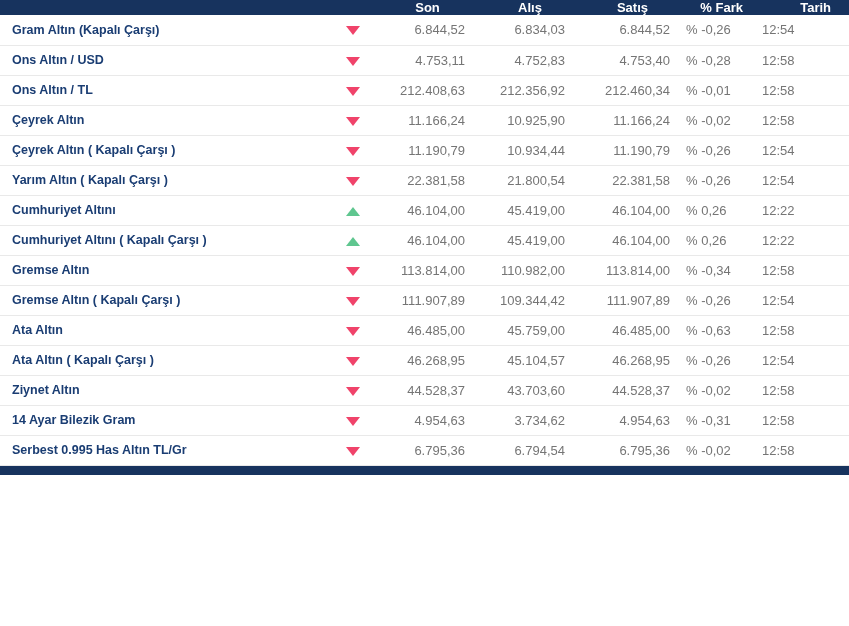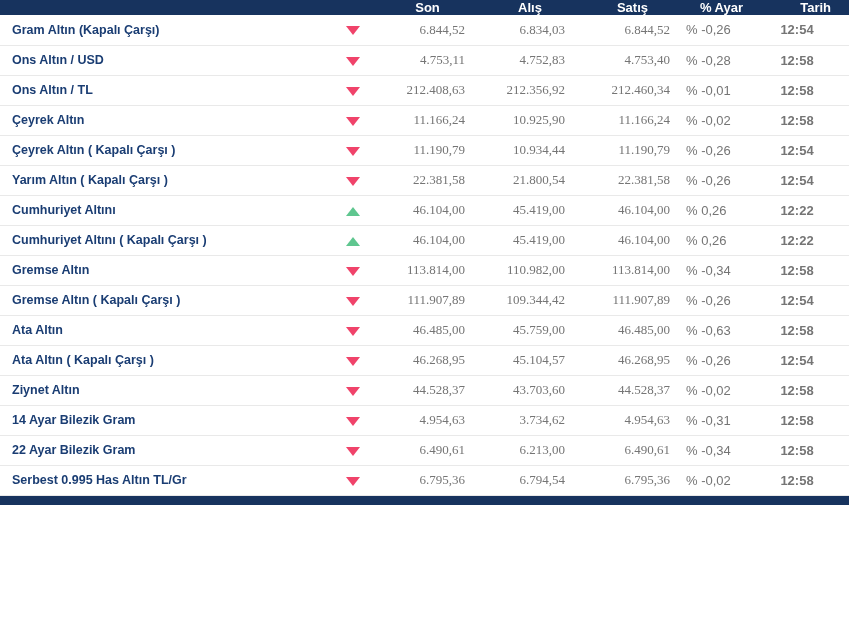--- a/index.html
+++ b/index.html
@@ -46,32 +46,30 @@
     font-size: 12.5px;
     padding-left: 12px;
     text-align: left;
     margin-top: 40px;
   }
   td.dir { text-align: center; }
   td.num {
     text-align: right;
     padding-right: 15px;
     color: var(--value-text, #757575);
-    font-family: Liberation Serif, serif;
   }
   td.fark {
     text-align: left;
     padding-right: 16px;
     color: var(--value-text, #757575);
   }
   td.tarih {
-    text-align: center;
+    text-align: left;
     padding-right: 17px;
     color: var(--value-text, #757575);
-    font-weight: bold;
   }
   .dir-icon {
     display: inline-block;
     width: 0;
     height: 0;
     vertical-align: middle;
   }
   .dir-icon.down {
     border-left: 7px solid transparent;
     border-right: 7px solid transparent;
@@ -107,21 +105,21 @@
       <col style="width:105px">
       <col style="width:76px">
       <col style="width:88px">
     </colgroup>
     <thead>
       <tr>
         <th colspan="2"></th>
         <th class="col-center">Son</th>
         <th class="col-center">Alış</th>
         <th class="col-center">Satış</th>
-        <th class="col-right">% Ayar</th>
+        <th class="col-right">% Fark</th>
         <th class="col-right">Tarih</th>
       </tr>
     </thead>
     <tbody id="rows">
         <tr>
     <td class="name">Gram Altın (Kapalı Çarşı)</td>
     <td class="dir">
       <span class="dir-icon down"></span>
     </td>
     <td class="num son">6.844,52</td>
@@ -264,31 +262,20 @@
   </tr>
         <tr>
     <td class="name">14 Ayar Bilezik Gram</td>
     <td class="dir">
       <span class="dir-icon down"></span>
     </td>
     <td class="num son">4.954,63</td>
     <td class="num alis">3.734,62</td>
     <td class="num satis">4.954,63</td>
     <td class="fark">% -0,31</td>
-    <td class="tarih">12:58</td>
-  </tr>
-        <tr>
-    <td class="name">22 Ayar Bilezik Gram</td>
-    <td class="dir">
-      <span class="dir-icon down"></span>
-    </td>
-    <td class="num son">6.490,61</td>
-    <td class="num alis">6.213,00</td>
-    <td class="num satis">6.490,61</td>
-    <td class="fark">% -0,34</td>
     <td class="tarih">12:58</td>
   </tr>
         <tr>
     <td class="name">Serbest 0.995 Has Altın TL/Gr</td>
     <td class="dir">
       <span class="dir-icon down"></span>
     </td>
     <td class="num son">6.795,36</td>
     <td class="num alis">6.794,54</td>
     <td class="num satis">6.795,36</td>

